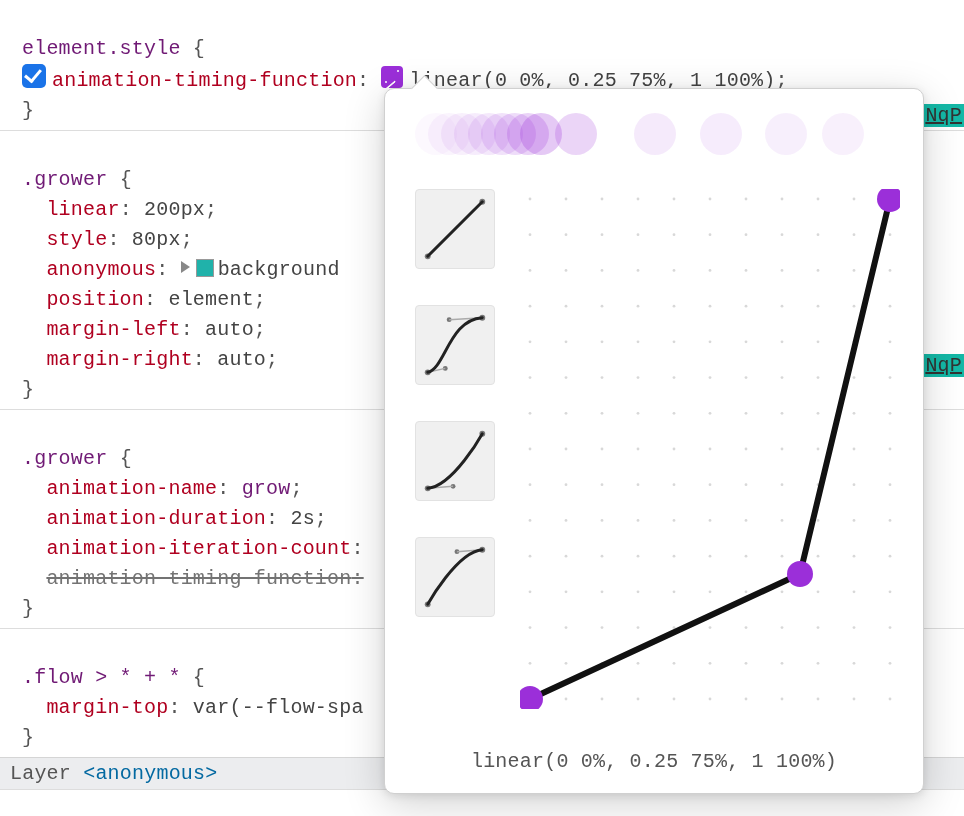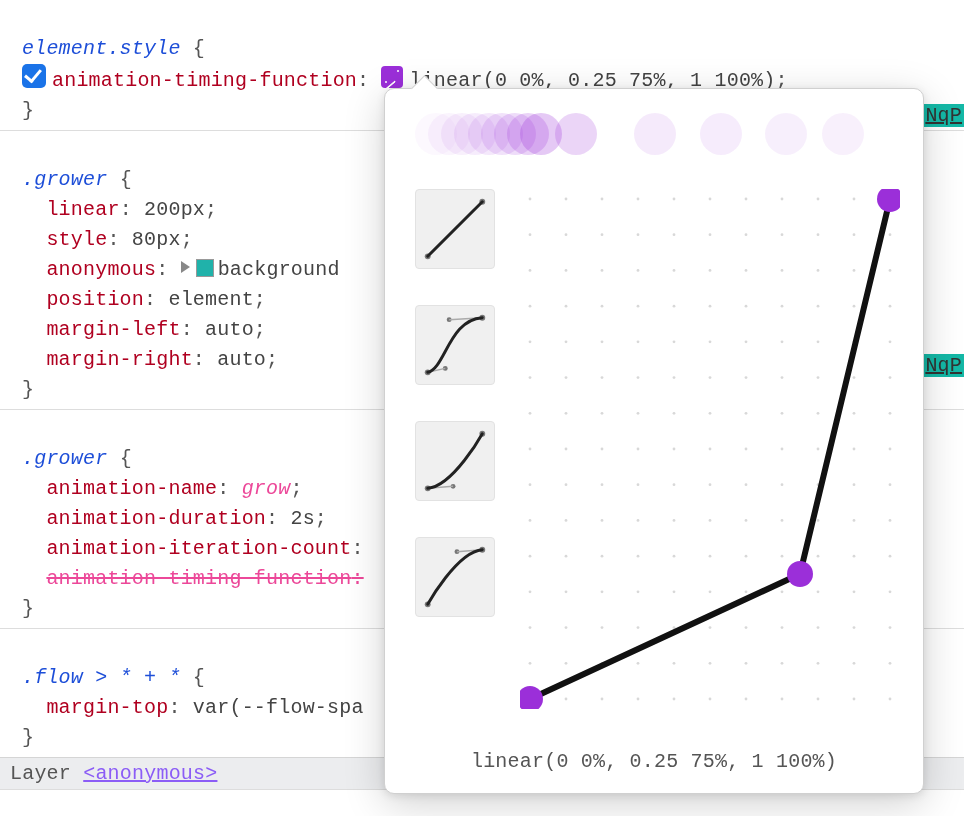--- a/index.html
+++ b/index.html
@@ -17,26 +17,26 @@
     position: relative;
     width: 964px; height: 816px;
   }
   .rule-block {
     border-top: 1px solid #ddd;
     padding: 4px 10px 4px 22px;
     line-height: 1.5;
     white-space: pre;
   }
   .rule-block:first-child { border-top: none; }
-  .selector { color: #1d4ed8; font-style: italic; }
+  .selector { color: #701a75; }
   .brace { color: #555; }
   .prop { color: #b00020; }
   .val { color: #444; }
-  .val-blue { color: #ec4899; font-style: italic; }
-  .strike { text-decoration: line-through; color: #ec4899; }
+  .val-blue { color: #701a75; }
+  .strike { text-decoration: line-through; color: #737373; }
   .checkbox {
     display: inline-block;
     width: 24px; height: 24px;
     border-radius: 5px;
     background: #1a73e8;
     vertical-align: -2px;
     margin-right: 6px;
     position: relative;
   }
   .checkbox::after {
@@ -93,21 +93,21 @@
     border: 1px solid #999;
     margin-right: 4px;
   }
   .layer-row {
     background: #ecedef;
     border-top: 1px solid #d5d5d5;
     padding: 4px 10px;
     color: #555;
     white-space: pre;
   }
-  .layer-link { color: #8b5cf6; text-decoration: underline; }
+  .layer-link { color: #0369a1; }
   .nqp {
     position: absolute;
     right: 0;
     color: #333;
     text-decoration: underline;
     background: #14b8a6;
     padding: 0 2px;
     z-index: 3;
   }
   .nqp1 { top: 104px; }

